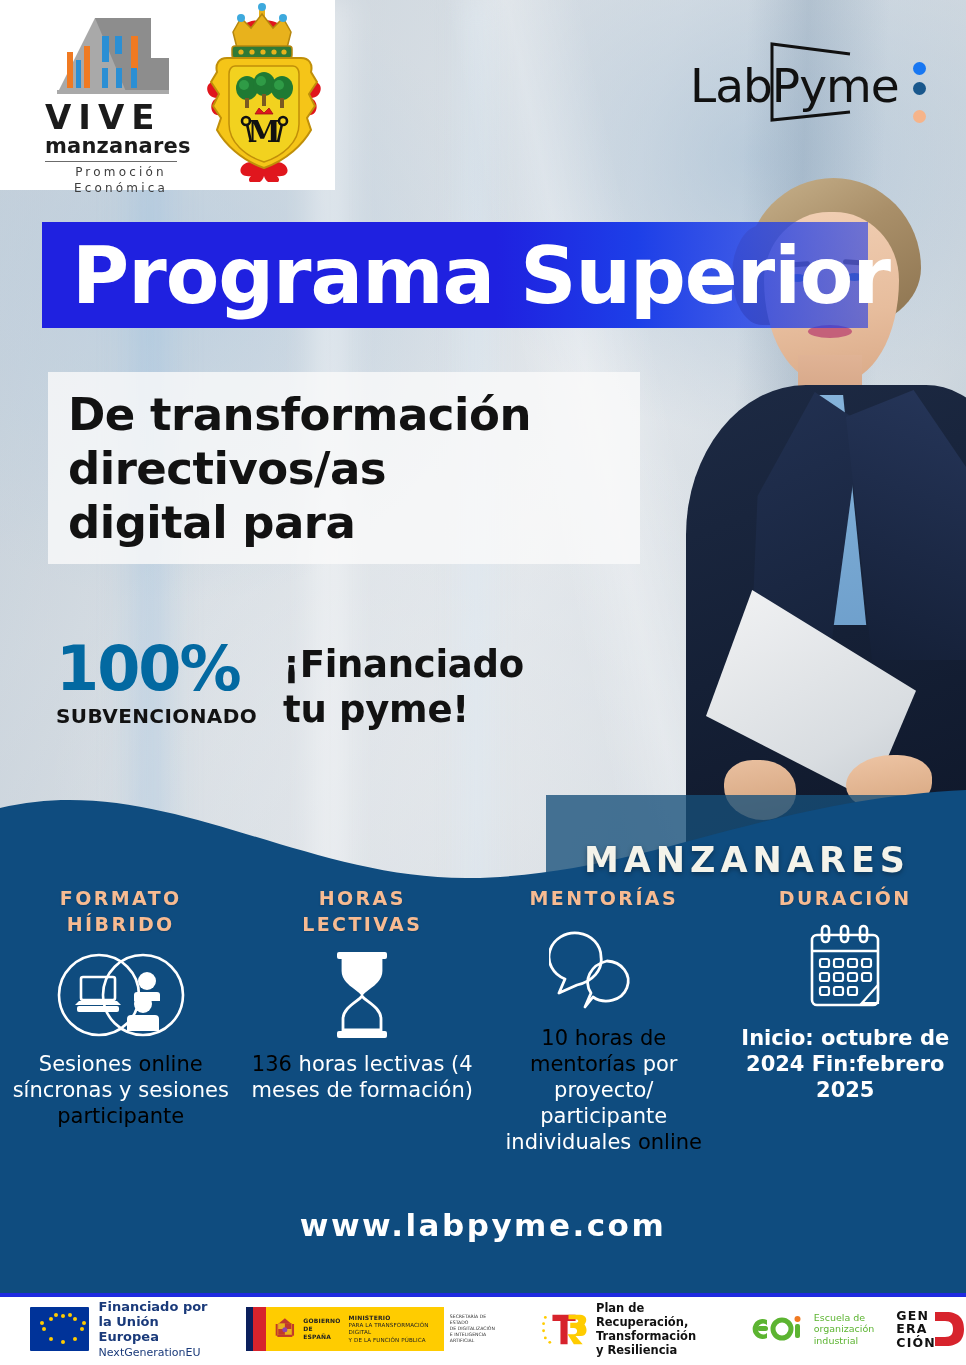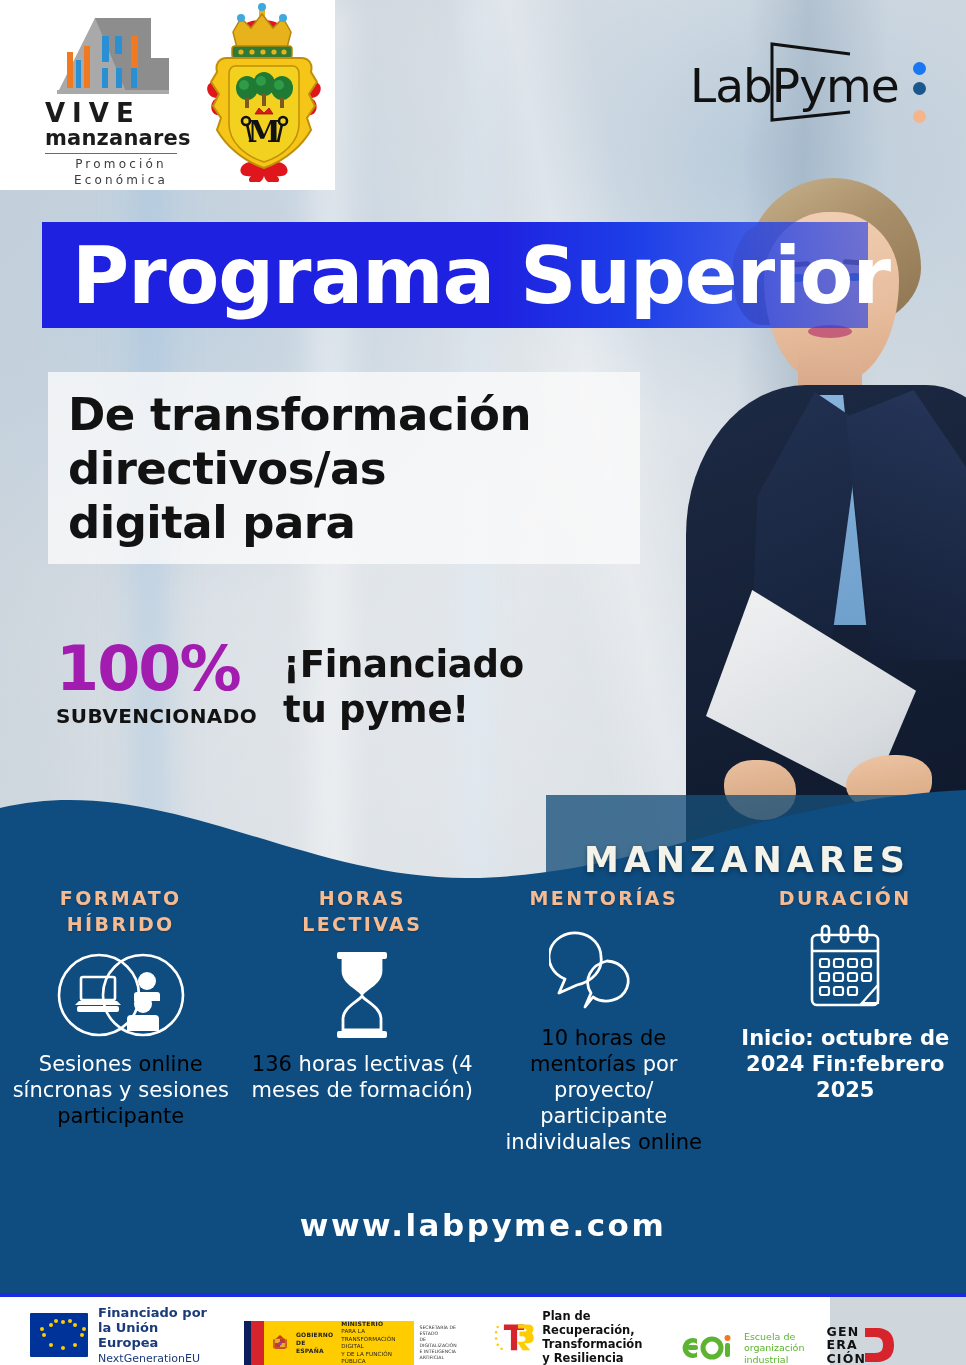--- a/index.html
+++ b/index.html
@@ -54,21 +54,21 @@
     display: flex;
     align-items: flex-start;
   }
   .vive-logo { position: relative; width: 152px; height: 182px; margin-left: 45px; margin-top: 6px; }
   .vive-mark { position: relative; width: 118px; height: 82px; margin: 8px 0 0 10px; }
   .vive-roof {
     position: absolute; left: 0; top: 0; width: 118px; height: 82px;
   }
   .vive-text { margin-top: 4px; }
   .vive-text .v1 {
-    font-weight: 700; font-size: 26px; letter-spacing: 7px; color: #1b1b1b; line-height: 1;
+    font-weight: 700; font-size: 34px; letter-spacing: 7px; color: #1b1b1b; line-height: 1;
     font-family: "DejaVu Sans", sans-serif;
   }
   .vive-text .v2 {
     font-weight: 700; font-size: 21px; letter-spacing: .2px; color: #1b1b1b; line-height: 1.15;
     font-family: "DejaVu Sans", sans-serif;
   }
   .vive-rule { width: 132px; height: 1px; background: #6b6b6b; margin: 3px 0 2px; }
   .vive-text .v3, .vive-text .v4 {
     font-size: 12px; letter-spacing: 3.2px; color: #3d3d3d; line-height: 1.35;
     font-family: "DejaVu Sans", sans-serif;
@@ -205,21 +205,21 @@
     line-height: 54px;
     color: #121212;
     letter-spacing: -.5px;
   }
 
   
   .promo { position: absolute; left: 56px; top: 640px; z-index: 5; display: flex; align-items: flex-start; }
   .promo-left { margin-right: 26px; }
   .promo-pct {
     font-family: "DejaVu Sans", sans-serif;
-    font-weight: 700; font-size: 62px; line-height: 58px; color: #a21caf; letter-spacing: -2px;
+    font-weight: 700; font-size: 62px; line-height: 58px; color: #0369a1; letter-spacing: -2px;
   }
   .promo-sub {
     font-family: "DejaVu Sans", sans-serif;
     font-weight: 700; font-size: 20px; letter-spacing: .4px; color: #121212; margin-top: 6px; text-align: right;
   }
   .promo-right {
     font-family: "DejaVu Sans", sans-serif;
     font-weight: 700; font-size: 37px; line-height: 45px; color: #121212; letter-spacing: -.3px;
     margin-top: 2px;
   }
@@ -260,23 +260,23 @@
   .feature-desc.bold { font-weight: 700; }
 
   .site-url {
     position: absolute; left: 0; bottom: 52px; width: 966px; text-align: center;
     font-family: "DejaVu Sans", sans-serif;
     font-weight: 700; font-size: 31px; letter-spacing: 2.5px; color: #ffffff;
   }
 
   
   .footer {
-    position: absolute; left: 0; bottom: 0; width: 830px; height: 72px;
+    position: absolute; left: 0; bottom: 0; width: 966px; height: 72px;
     background: #ffffff; z-index: 9;
-    display: flex; align-items: flex-end;
+    display: flex; align-items: center;
   }
   .footer-accent { position: absolute; left: 0; top: 0; width: 966px; height: 4px; background: #1e2ae0; }
 
   .f-item { display: flex; align-items: center; }
   .eu-block { margin-left: 30px; display: flex; align-items: center; }
   .eu-flag { width: 66px; height: 44px; background: #003399; position: relative; border-radius: 1px; }
   .eu-star { position: absolute; width: 4px; height: 4px; background: #ffcc00; border-radius: 50%; }
   .eu-text { margin-left: 10px; }
   .eu-l1 { font-family: "DejaVu Sans", sans-serif; font-weight: 700; font-size: 13px; color: #1a3a7a; line-height: 15px; }
   .eu-l2 { font-family: "DejaVu Sans", sans-serif; font-size: 11px; color: #1a3a7a; margin-top: 2px; }

